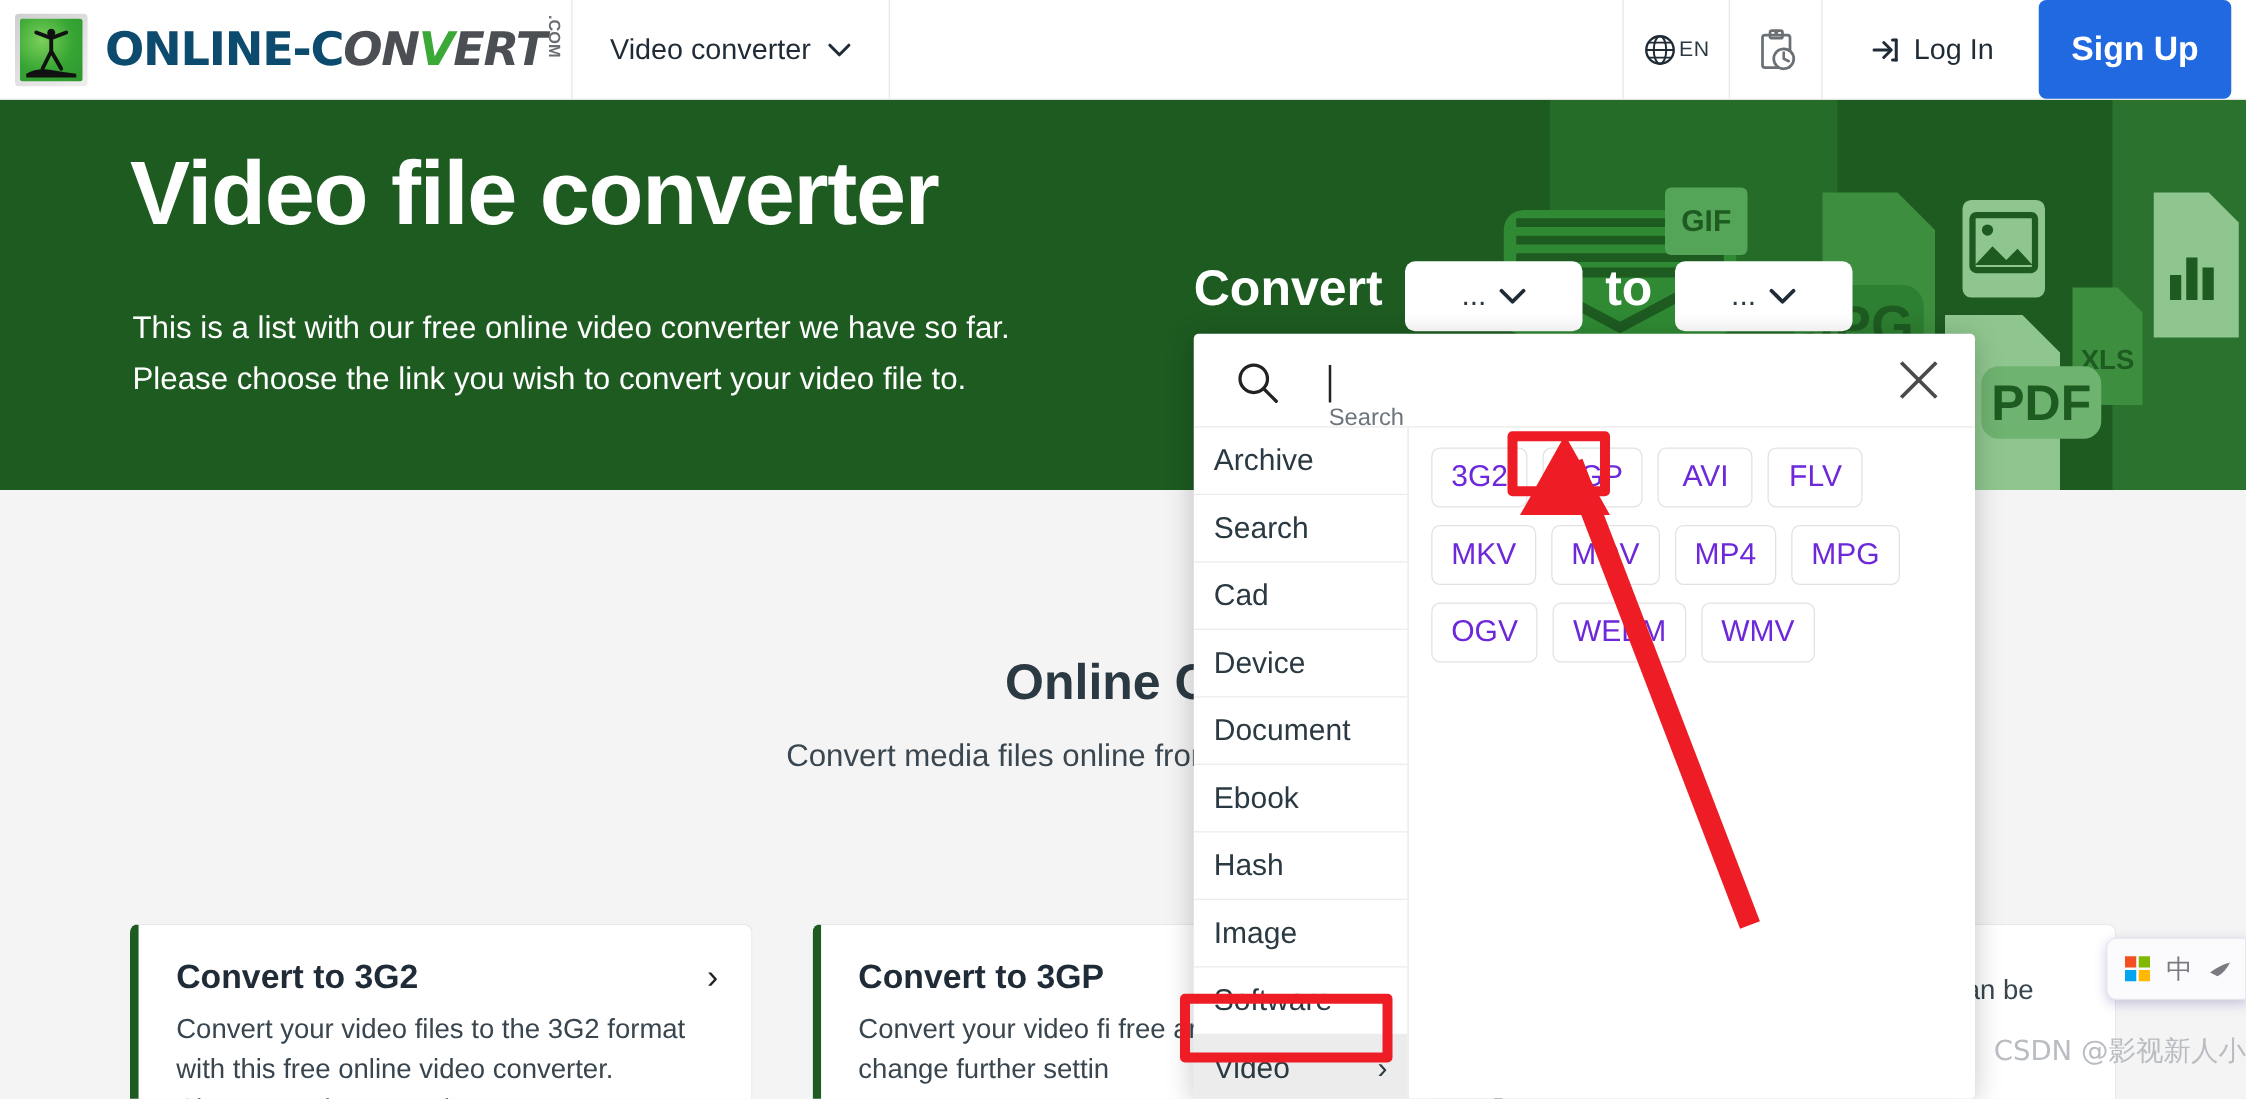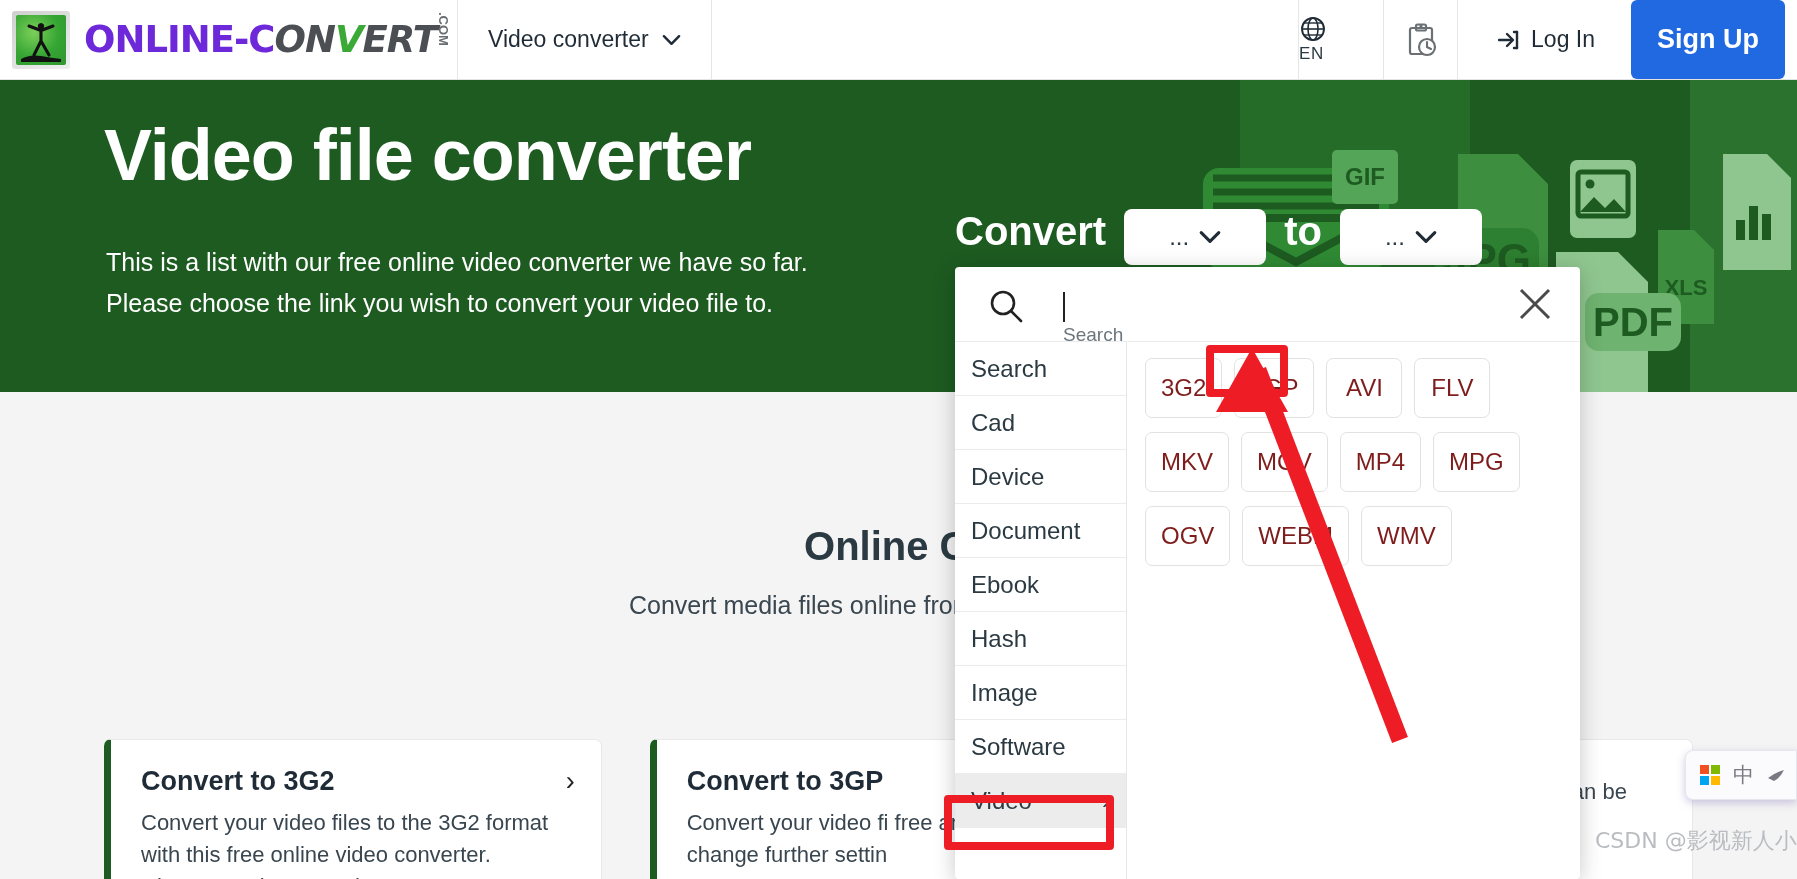--- a/index.html
+++ b/index.html
@@ -23,36 +23,36 @@
     background:linear-gradient(145deg,#cfcfcf,#efefef);
     padding:4px; flex:none;
   }
   .logo-mark-inner{
     width:100%;height:100%;border-radius:2px;
     background:radial-gradient(circle at 35% 35%, #7ccf5a 0%, #35a533 55%, #2f9630 100%);
     position:relative; overflow:hidden;
   }
   .logo-figure{ position:absolute; left:0; top:0; width:100%; height:100%; }
   .logo-text { margin-left:14px; font-weight:bold; font-size:37px; letter-spacing:-1px; white-space:nowrap;}
-  .lt-a{ color:#6d28d9; font-family:"DejaVu Sans", sans-serif; }
+  .lt-a{ color:#0c4a6e; font-family:"DejaVu Sans", sans-serif; }
   .lt-b{ color:#4b4f53; font-style:italic; font-family:"DejaVu Sans", sans-serif;}
   .lt-v{ color:#3aa935; font-style:italic; font-family:"DejaVu Sans", sans-serif;}
   .lt-dot{ display:inline-block; font-size:13px; line-height:1; color:#6a6e72;
            writing-mode:vertical-rl; text-orientation:mixed; letter-spacing:0px;
            transform:translateY(-6px); font-weight:bold;}
 
   .nav-cell {
     display:flex; align-items:center; justify-content:center; gap:13px;
     padding:0 30px; border-right:1px solid #e6e6e6; font-size:23px; color:#1f2b36;
     cursor:pointer; white-space:nowrap;
   }
   .grid-icon { width:22px; height:22px; }
   .chev { width:19px; height:12px; flex:none;}
   .spacer-cell{ flex:1; border-right:1px solid #e6e6e6; }
-  .lang-cell{ width:85px; display:flex; flex-direction:column; 
+  .lang-cell{ width:85px; display:flex; flex-direction:row; align-items:center;
               justify-content:center; gap:1px; border-right:1px solid #e6e6e6; cursor:pointer;}
   .lang-cell .lbl{ font-size:17px; letter-spacing:.5px;}
   .hist-cell{ width:74px; display:flex; align-items:center; justify-content:center;
               border-right:1px solid #e6e6e6; cursor:pointer;}
   .auth-cell{ display:flex; align-items:center; gap:0; padding-left:40px;}
   .login { display:flex; align-items:center; gap:9px; font-size:23px; color:#1f2b36;
            cursor:pointer; margin-right:36px; white-space:nowrap;}
   .signup { background:#2069e0; color:#fff; font-size:27px; font-weight:bold;
             padding:24px 26px; border-radius:6px; cursor:pointer; margin-right:12px;}
 
@@ -99,23 +99,23 @@
   .panel-body{ display:flex; height:537px;}
   .cat-list{ width:172px; border-right:1px solid #e6e6e6; }
   .cat{ height:54px; display:flex; align-items:center; padding:0 16px;
         font-size:24px; color:#2b3a42; border-bottom:1px solid #ececec; cursor:pointer;
         justify-content:space-between;}
   .cat.active{ background:#ececec; }
   .cat .cchev{ font-size:24px; color:#2b3a42; }
 
   .fmt-grid{ flex:1; padding:16px 18px; display:flex; flex-wrap:wrap;
              align-content:flex-start; gap:14px 12px;}
-  .fmt-chip{ min-width:76px; height:60px; padding:0 15px; border:1px solid #e2e2e2;
+  .fmt-chip{ min-width:76px; height:48px; padding:0 15px; border:1px solid #e2e2e2;
              border-radius:7px; background:#fff; display:flex; align-items:center;
-             justify-content:center; font-size:24px; color:#7f1d1d; cursor:pointer;}
+             justify-content:center; font-size:24px; color:#6d28d9; cursor:pointer;}
 
   
   .anno{ position:absolute; z-index:60; pointer-events:none; }
   .anno-box{ border:8px solid #ee1c25; border-radius:4px; }
   #anno-3gp{ left:1206px; top:345px; width:82px; height:52px;}
   #anno-video{ left:944px; top:795px; width:170px; height:55px;}
   .anno-arrow{ position:absolute; left:1100px; top:340px; width:420px; height:420px; z-index:59; pointer-events:none;}
 
   
   .ime{ position:absolute; right:0; top:750px; width:112px; height:50px;
@@ -309,20 +309,24 @@
     <div class="srch-caret"></div>
     <svg class="panel-close" width="38" height="38" viewBox="0 0 38 38">
       <line x1="5" y1="5" x2="33" y2="33" stroke="#4a4a4a" stroke-width="3"></line>
       <line x1="33" y1="5" x2="5" y2="33" stroke="#4a4a4a" stroke-width="3"></line>
     </svg>
   </div>
 
   <div class="panel-body">
     <div class="cat-list">
       <div class="cat">
+        <span>Archive</span>
+        <span class="cchev"></span>
+      </div>
+      <div class="cat">
         <span>Search</span>
         <span class="cchev"></span>
       </div>
       <div class="cat">
         <span>Cad</span>
         <span class="cchev"></span>
       </div>
       <div class="cat">
         <span>Device</span>
         <span class="cchev"></span>

